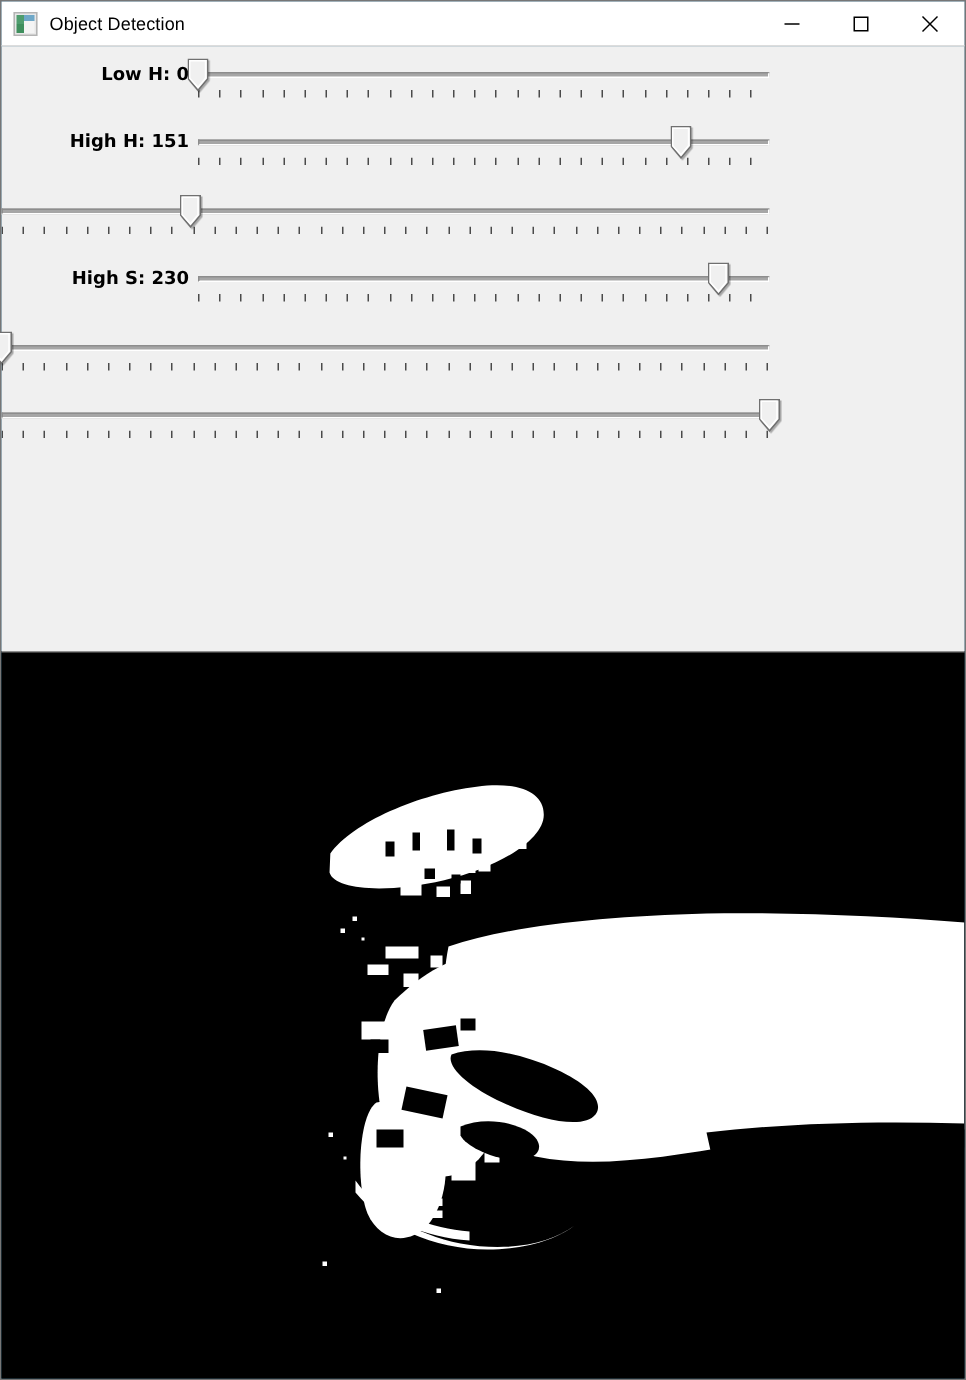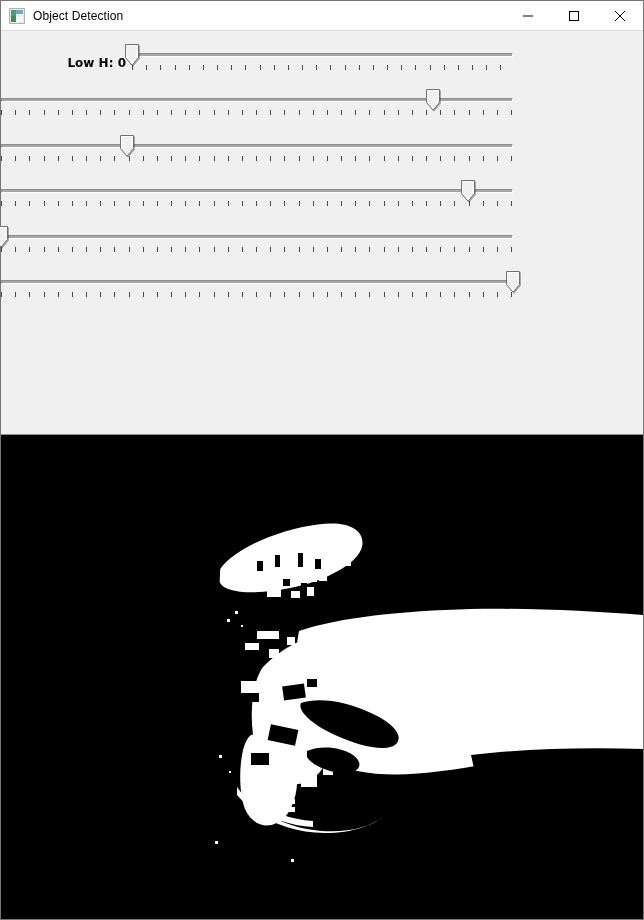--- a/index.html
+++ b/index.html
@@ -68,21 +68,21 @@
     position: relative;
     background: #f0f0f0;
   }
 
   .slider-row {
     position: absolute;
     left: 0;
     width: 514px;
     height: 46px;
     display: flex;
-    align-items: center;
+    align-items: flex-start;
   }
   .slider-label {
     width: 131px;
     flex: 0 0 131px;
     text-align: right;
     padding-right: 6px;
     padding-top: 5px;
     font-size: 12px;
     font-weight: bold;
     color: #000000;
@@ -225,20 +225,21 @@
         <div class="thumb" style="left: 0%;">
           <svg viewBox="0 0 14 22">
             <path d="M0.5 0.5 H13.5 V13.5 L7 21.2 L0.5 13.5 Z" fill="#f0f0f0" stroke="#707070" stroke-width="1"></path>
             <path d="M1.5 1.5 H12 V13.2 L7 19.2 L1.5 13.2 Z" fill="none" stroke="#ffffff" stroke-width="1"></path>
           </svg>
         </div>
       </div>
     </div>
 
     <div class="slider-row" style="top:51px;">
+      <div class="slider-label">High H: 151</div>
       <div class="trackbar">
         <div class="groove"></div>
         <div class="ticks">
             <span style="left: 0px;"></span>
             <span style="left: 14.1667px;"></span>
             <span style="left: 28.3333px;"></span>
             <span style="left: 42.5px;"></span>
             <span style="left: 56.6667px;"></span>
             <span style="left: 70.8333px;"></span>
             <span style="left: 85px;"></span>
@@ -327,20 +328,21 @@
         <div class="thumb" style="left: 24.6%;">
           <svg viewBox="0 0 14 22">
             <path d="M0.5 0.5 H13.5 V13.5 L7 21.2 L0.5 13.5 Z" fill="#f0f0f0" stroke="#707070" stroke-width="1"></path>
             <path d="M1.5 1.5 H12 V13.2 L7 19.2 L1.5 13.2 Z" fill="none" stroke="#ffffff" stroke-width="1"></path>
           </svg>
         </div>
       </div>
     </div>
 
     <div class="slider-row" style="top:142px;">
+      <div class="slider-label">High S: 230</div>
       <div class="trackbar">
         <div class="groove"></div>
         <div class="ticks">
             <span style="left: 0px;"></span>
             <span style="left: 14.1667px;"></span>
             <span style="left: 28.3333px;"></span>
             <span style="left: 42.5px;"></span>
             <span style="left: 56.6667px;"></span>
             <span style="left: 70.8333px;"></span>
             <span style="left: 85px;"></span>

